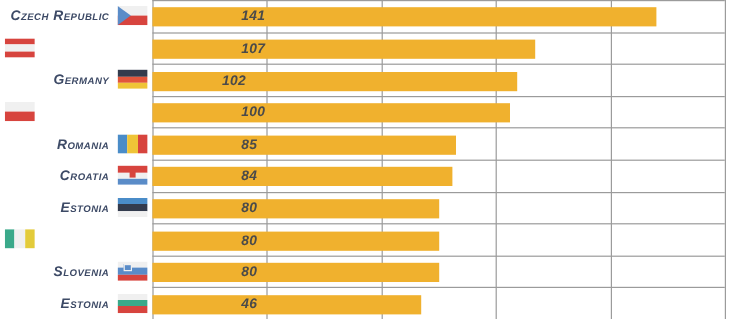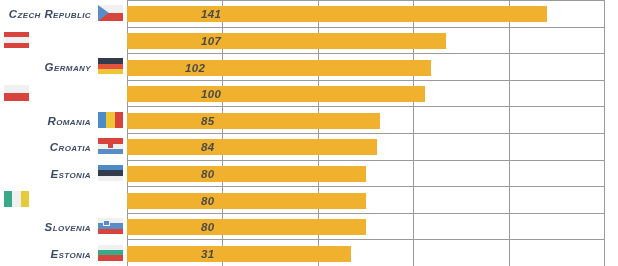--- a/index.html
+++ b/index.html
@@ -278,16 +278,16 @@
       <div class="bar-value" style="left:168px;top:113px">85</div>
       <div class="bar" style="left:127px;top:139px;width:250px"></div>
       <div class="bar-value" style="left:168px;top:139px">84</div>
       <div class="bar" style="left:127px;top:166px;width:239px"></div>
       <div class="bar-value" style="left:168px;top:166px">80</div>
       <div class="bar" style="left:127px;top:193px;width:239px"></div>
       <div class="bar-value" style="left:168px;top:193px">80</div>
       <div class="bar" style="left:127px;top:219px;width:239px"></div>
       <div class="bar-value" style="left:168px;top:219px">80</div>
       <div class="bar" style="left:127px;top:246px;width:224px"></div>
-      <div class="bar-value" style="left:168px;top:246px">31</div>
+      <div class="bar-value" style="left:168px;top:246px">46</div>
     </div>
 
 </div>
 
 </body></html>

